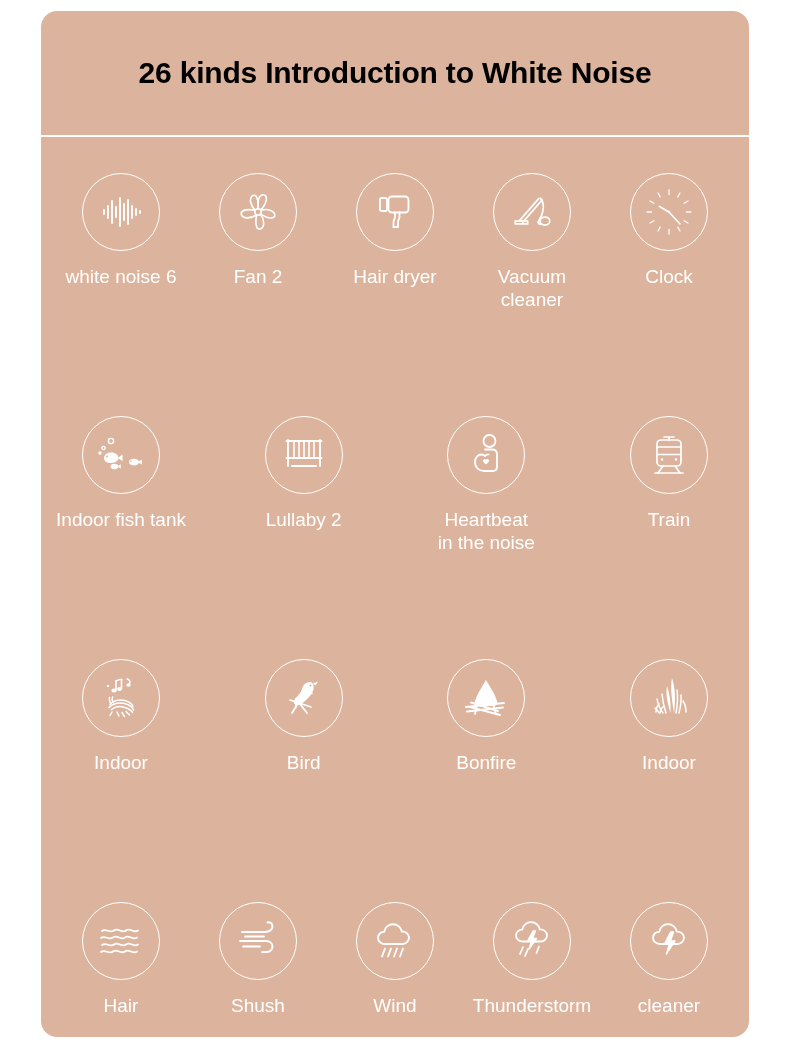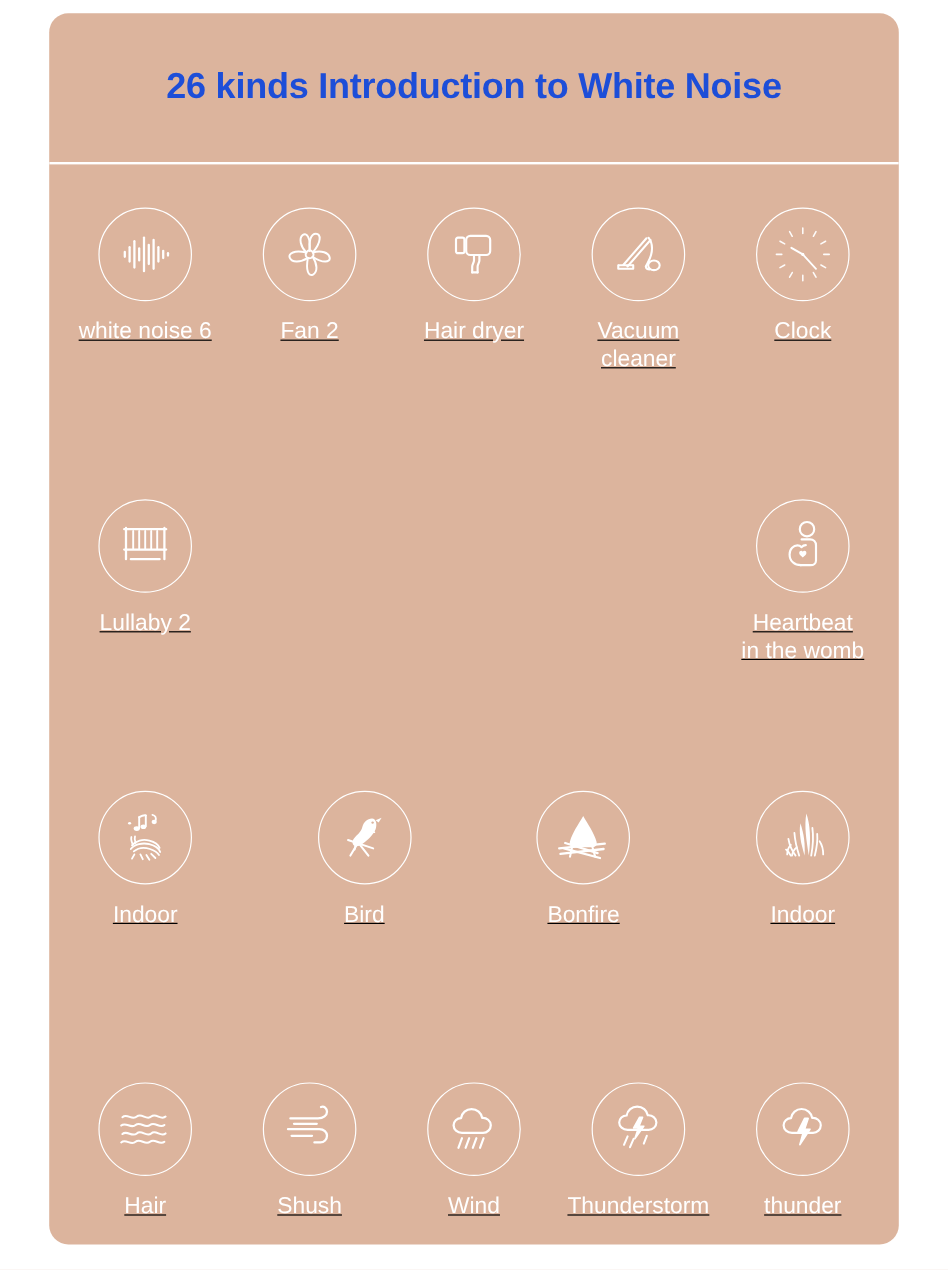--- a/index.html
+++ b/index.html
@@ -28,21 +28,21 @@
     overflow: hidden;
   }
   .title-bar {
     position: relative;
     height: 124px;
     display: flex;
     align-items: center;
     justify-content: center;
   }
   .title {
-    color: #1d4ed8;
+    color: #000000;
     font-size: 30px;
     font-weight: bold;
     letter-spacing: -0.2px;
     text-align: left;
     white-space: nowrap;
     font-family: "Liberation Sans", sans-serif;
   }
   .divider {
     position: absolute;
     left: 0;
@@ -56,21 +56,20 @@
     left: 0;
     top: 136px;
     width: 708px;
     padding: 0 14px;
   }
   .row {
     display: flex;
     align-items: flex-start;
     justify-content: space-between;
     height: 243px;
-    text-decoration: underline;
   }
   .cell {
     width: 132px;
     display: flex;
     flex-direction: column;
     align-items: center;
   }
   .circle {
     width: 78px;
     height: 78px;
@@ -190,20 +189,35 @@
               <circle cx="27" cy="27" r="1.3" fill="#ffffff" stroke="none"></circle>
             </svg>
           </div>
           <div class="label">Clock</div>
         </div>
 
       </div>
 
       <div class="row">
 
+        <div class="cell">
+          <div class="circle">
+            <svg width="52" height="46" viewBox="0 0 52 46" fill="none" stroke="#ffffff" stroke-width="1.4" stroke-linecap="round" stroke-linejoin="round">
+              <circle cx="16" cy="9" r="2.6"></circle>
+              <circle cx="8.5" cy="16" r="1.6"></circle>
+              <circle cx="5" cy="21" r="1"></circle>
+              <path d="M9 26 C9 22.5 12.5 20.5 16 20.5 C20 20.5 23 22.5 23.5 25.5 L27.5 22.5 L27.5 29 L23.5 26.5 C22.5 29.5 19.5 31 16 31 C12 31 9 29.3 9 26 Z" fill="#ffffff" stroke="none"></path>
+              <circle cx="12" cy="24.5" r="0.9" fill="#dcb49d" stroke="none"></circle>
+              <path d="M15.5 34.5 C15.5 32.8 17.5 31.8 19.5 31.8 C21.6 31.8 23 32.8 23.3 34 L25.8 32.3 L25.8 36.4 L23.3 35 C22.8 36.6 21.2 37.3 19.5 37.3 C17.3 37.3 15.5 36.4 15.5 34.5 Z" fill="#ffffff" stroke="none"></path>
+              <path d="M34 30 C34 28 36.5 26.8 39 26.8 C41.5 26.8 43.3 28 43.8 29.4 L46.8 27.4 L46.8 32.5 L43.8 30.8 C43.2 32.6 41.2 33.4 39 33.4 C36.3 33.4 34 32.3 34 30 Z" fill="#ffffff" stroke="none"></path>
+              <circle cx="36" cy="29.3" r="0.8" fill="#dcb49d" stroke="none"></circle>
+            </svg>
+          </div>
+          <div class="label">Indoor fish tank</div>
+        </div>
 
         <div class="cell">
           <div class="circle">
             <svg width="46" height="44" viewBox="0 0 46 44" fill="none" stroke="#ffffff" stroke-width="1.9" stroke-linecap="round" stroke-linejoin="round">
               <line x1="7" y1="7" x2="7" y2="33"></line>
               <line x1="39" y1="7" x2="39" y2="33"></line>
               <line x1="5.5" y1="8" x2="40.5" y2="8"></line>
               <line x1="5.5" y1="25" x2="40.5" y2="25"></line>
               <g stroke-width="1.6">
                 <line x1="13" y1="9.5" x2="13" y2="24"></line>
@@ -221,23 +235,40 @@
         <div class="cell">
           <div class="circle">
             <svg width="44" height="46" viewBox="0 0 44 46" fill="none" stroke="#ffffff" stroke-width="1.8" stroke-linecap="round" stroke-linejoin="round">
               <circle cx="25.5" cy="9" r="6"></circle>
               <path d="M21 17.5 L28 17.5 C31 17.5 33 19.5 33 22.5 L33 35 C33 37.5 31 39 28.5 39 L20 39"></path>
               <path d="M20.5 39 C15 39 11 35.5 11 30 C11 25 14.5 22.5 17.5 22.5 C19.2 22.5 20.2 23.2 21 24 C21.8 23 23 22.3 24.5 22.3"></path>
               <path d="M22 32.5 C20.5 31.2 19 30.2 19 28.8 C19 27.7 19.8 27 20.7 27 C21.3 27 21.8 27.3 22 27.7 C22.3 27.3 22.8 27 23.4 27 C24.3 27 25 27.7 25 28.8 C25 30.2 23.6 31.2 22 32.5 Z" fill="#ffffff" stroke="none"></path>
             </svg>
           </div>
           <div class="label">Heartbeat
-in the womb</div>
-        </div>
-
+in the noise</div>
+        </div>
+
+        <div class="cell">
+          <div class="circle">
+            <svg width="44" height="46" viewBox="0 0 44 46" fill="none" stroke="#ffffff" stroke-width="1.7" stroke-linecap="round" stroke-linejoin="round">
+              <line x1="17" y1="5" x2="27" y2="5"></line>
+              <line x1="22" y1="5" x2="22" y2="8"></line>
+              <rect x="10" y="8" width="24" height="26" rx="4"></rect>
+              <path d="M10.5 15 L33.5 15"></path>
+              <path d="M11.5 22.5 L32.5 22.5"></path>
+              <circle cx="15" cy="27.5" r="1.2" fill="#ffffff" stroke="none"></circle>
+              <circle cx="29" cy="27.5" r="1.2" fill="#ffffff" stroke="none"></circle>
+              <path d="M16 34 L11 41"></path>
+              <path d="M28 34 L33 41"></path>
+              <line x1="8" y1="41" x2="36" y2="41"></line>
+            </svg>
+          </div>
+          <div class="label">Train</div>
+        </div>
 
 
       </div>
 
       <div class="row">
 
 
         <div class="cell">
           <div class="circle">
             <svg width="50" height="50" viewBox="0 0 50 50" fill="none" stroke="#ffffff" stroke-width="1.5" stroke-linecap="round" stroke-linejoin="round">
@@ -370,20 +401,20 @@
           <div class="label">Thunderstorm</div>
         </div>
 
         <div class="cell">
           <div class="circle">
             <svg width="48" height="42" viewBox="0 0 48 42" fill="none" stroke="#ffffff" stroke-width="1.8" stroke-linecap="round" stroke-linejoin="round">
               <path d="M15 24 C11 24 8 21.2 8 17.8 C8 14.4 10.8 11.8 14.2 11.8 C14.8 7.5 18.5 4.2 23 4.2 C27.5 4.2 31.2 7.5 31.8 11.6 C35.5 11.2 39 14 39 17.8 C39 21.2 36 24 32.5 24 Z"></path>
               <path d="M25.5 12 L20 23 L24.5 23 L21.5 34 L30 21 L25.5 21 L28.5 12 Z" fill="#ffffff" stroke-width="1.3"></path>
             </svg>
           </div>
-          <div class="label">thunder</div>
+          <div class="label">cleaner</div>
         </div>
 
       </div>
 
     </div>
   </div>
 </div>
 
 </body></html>

